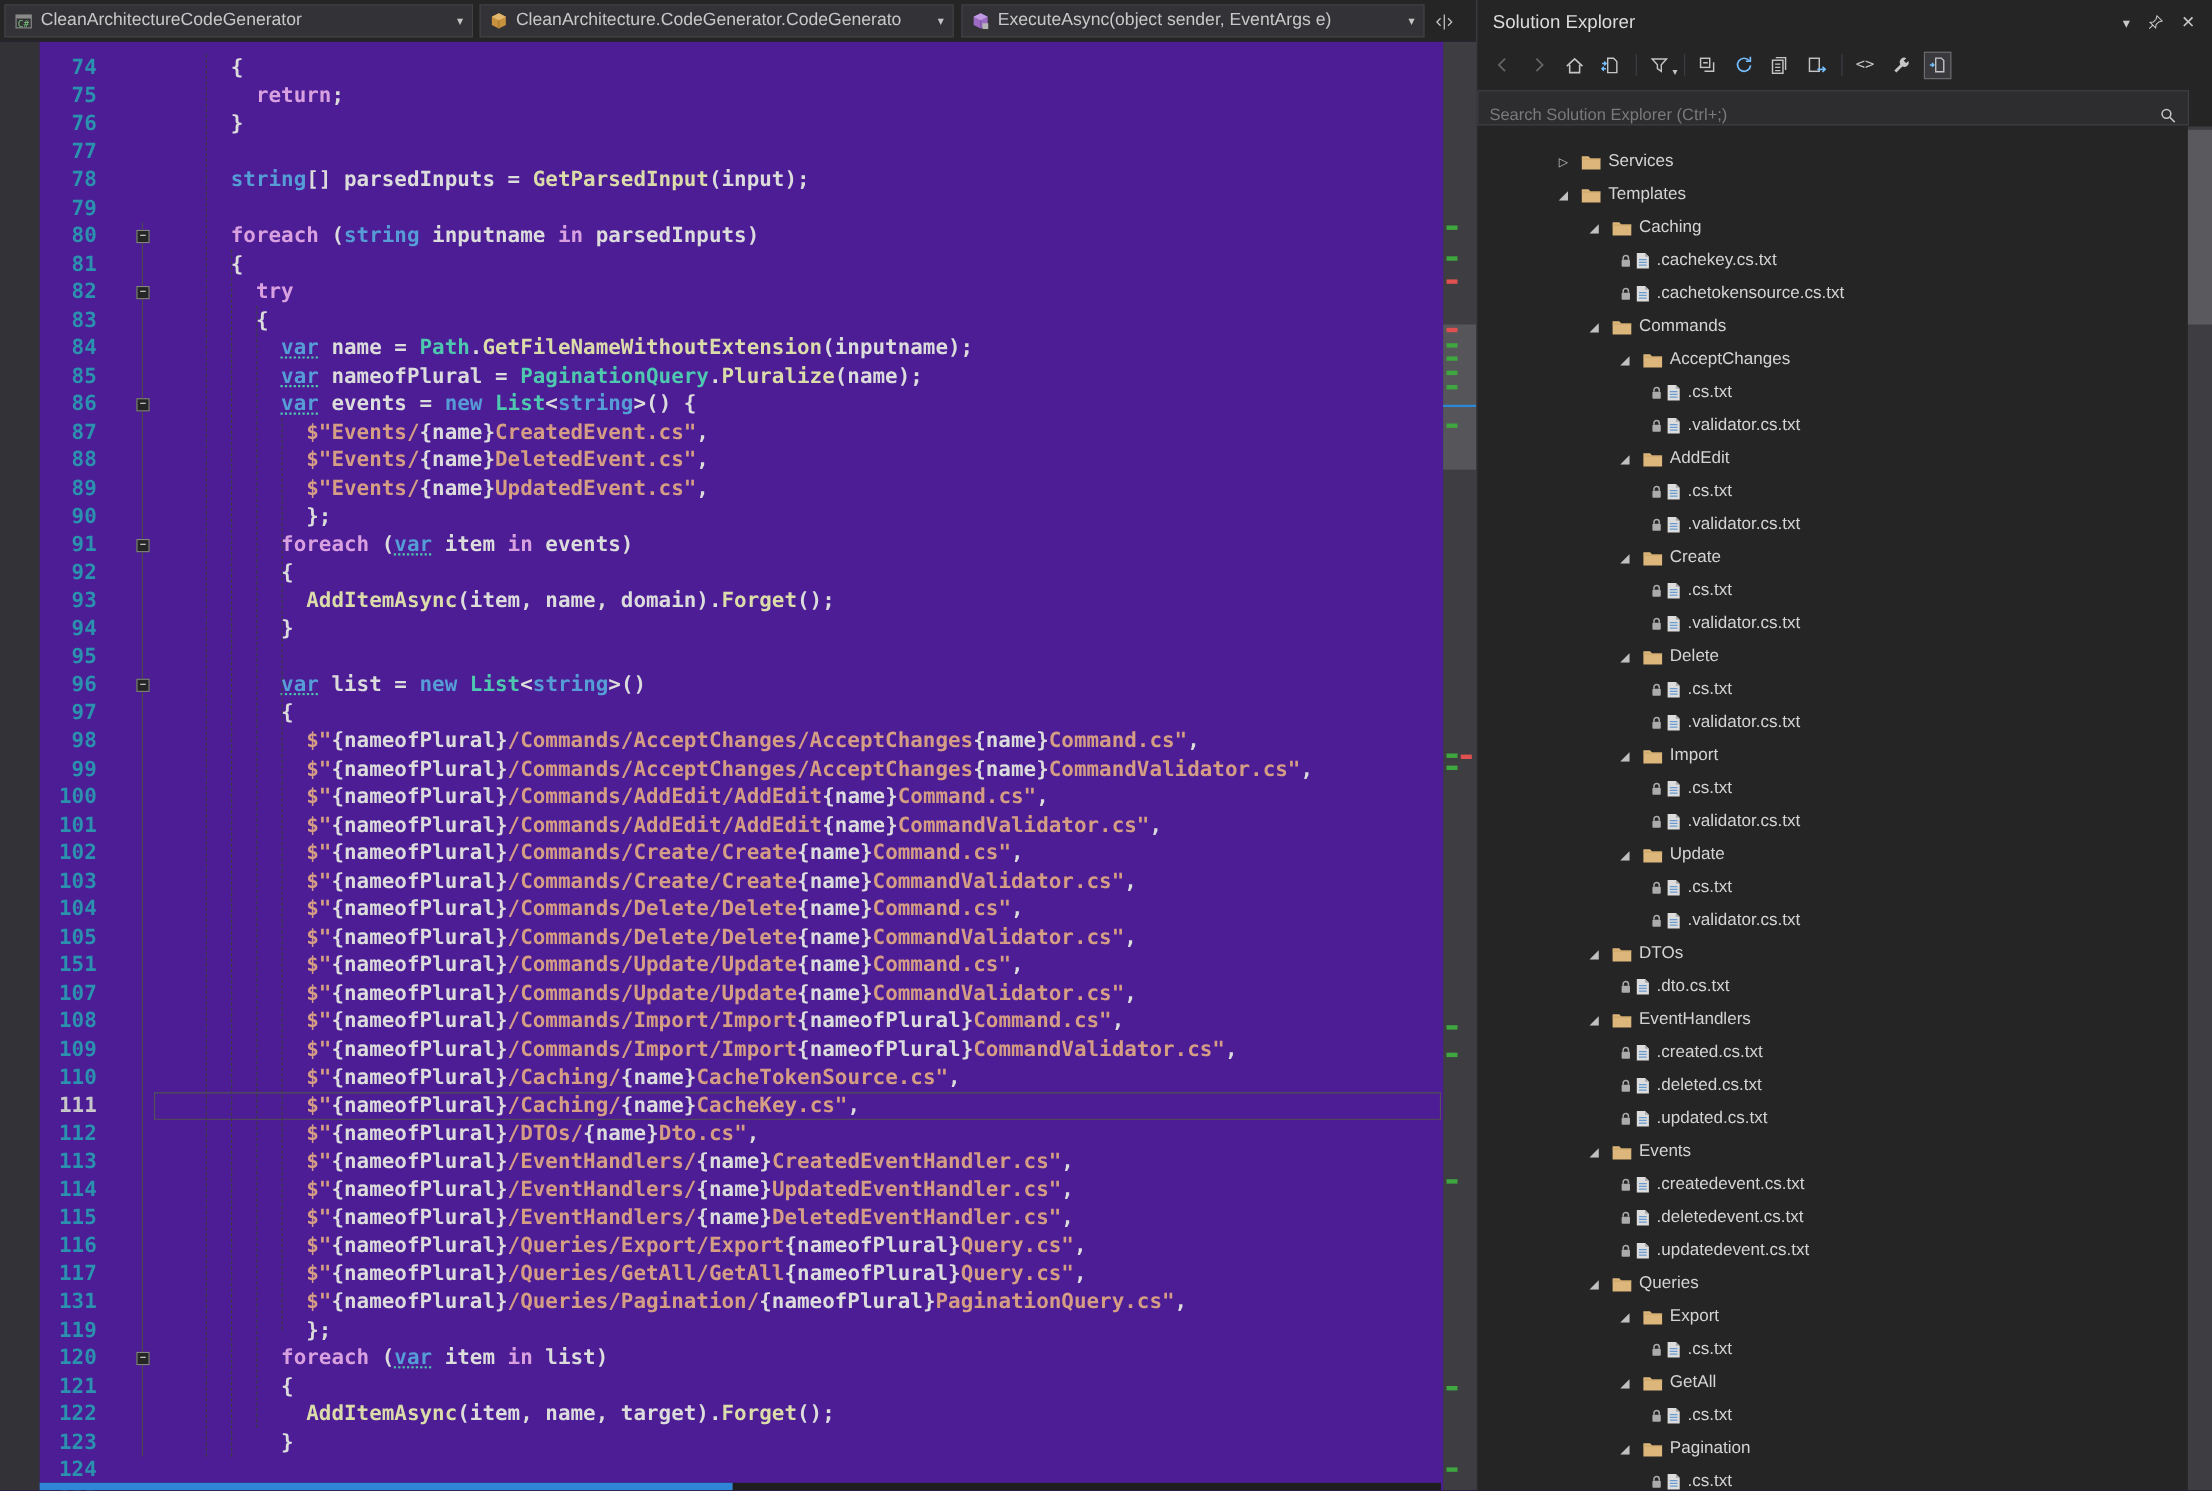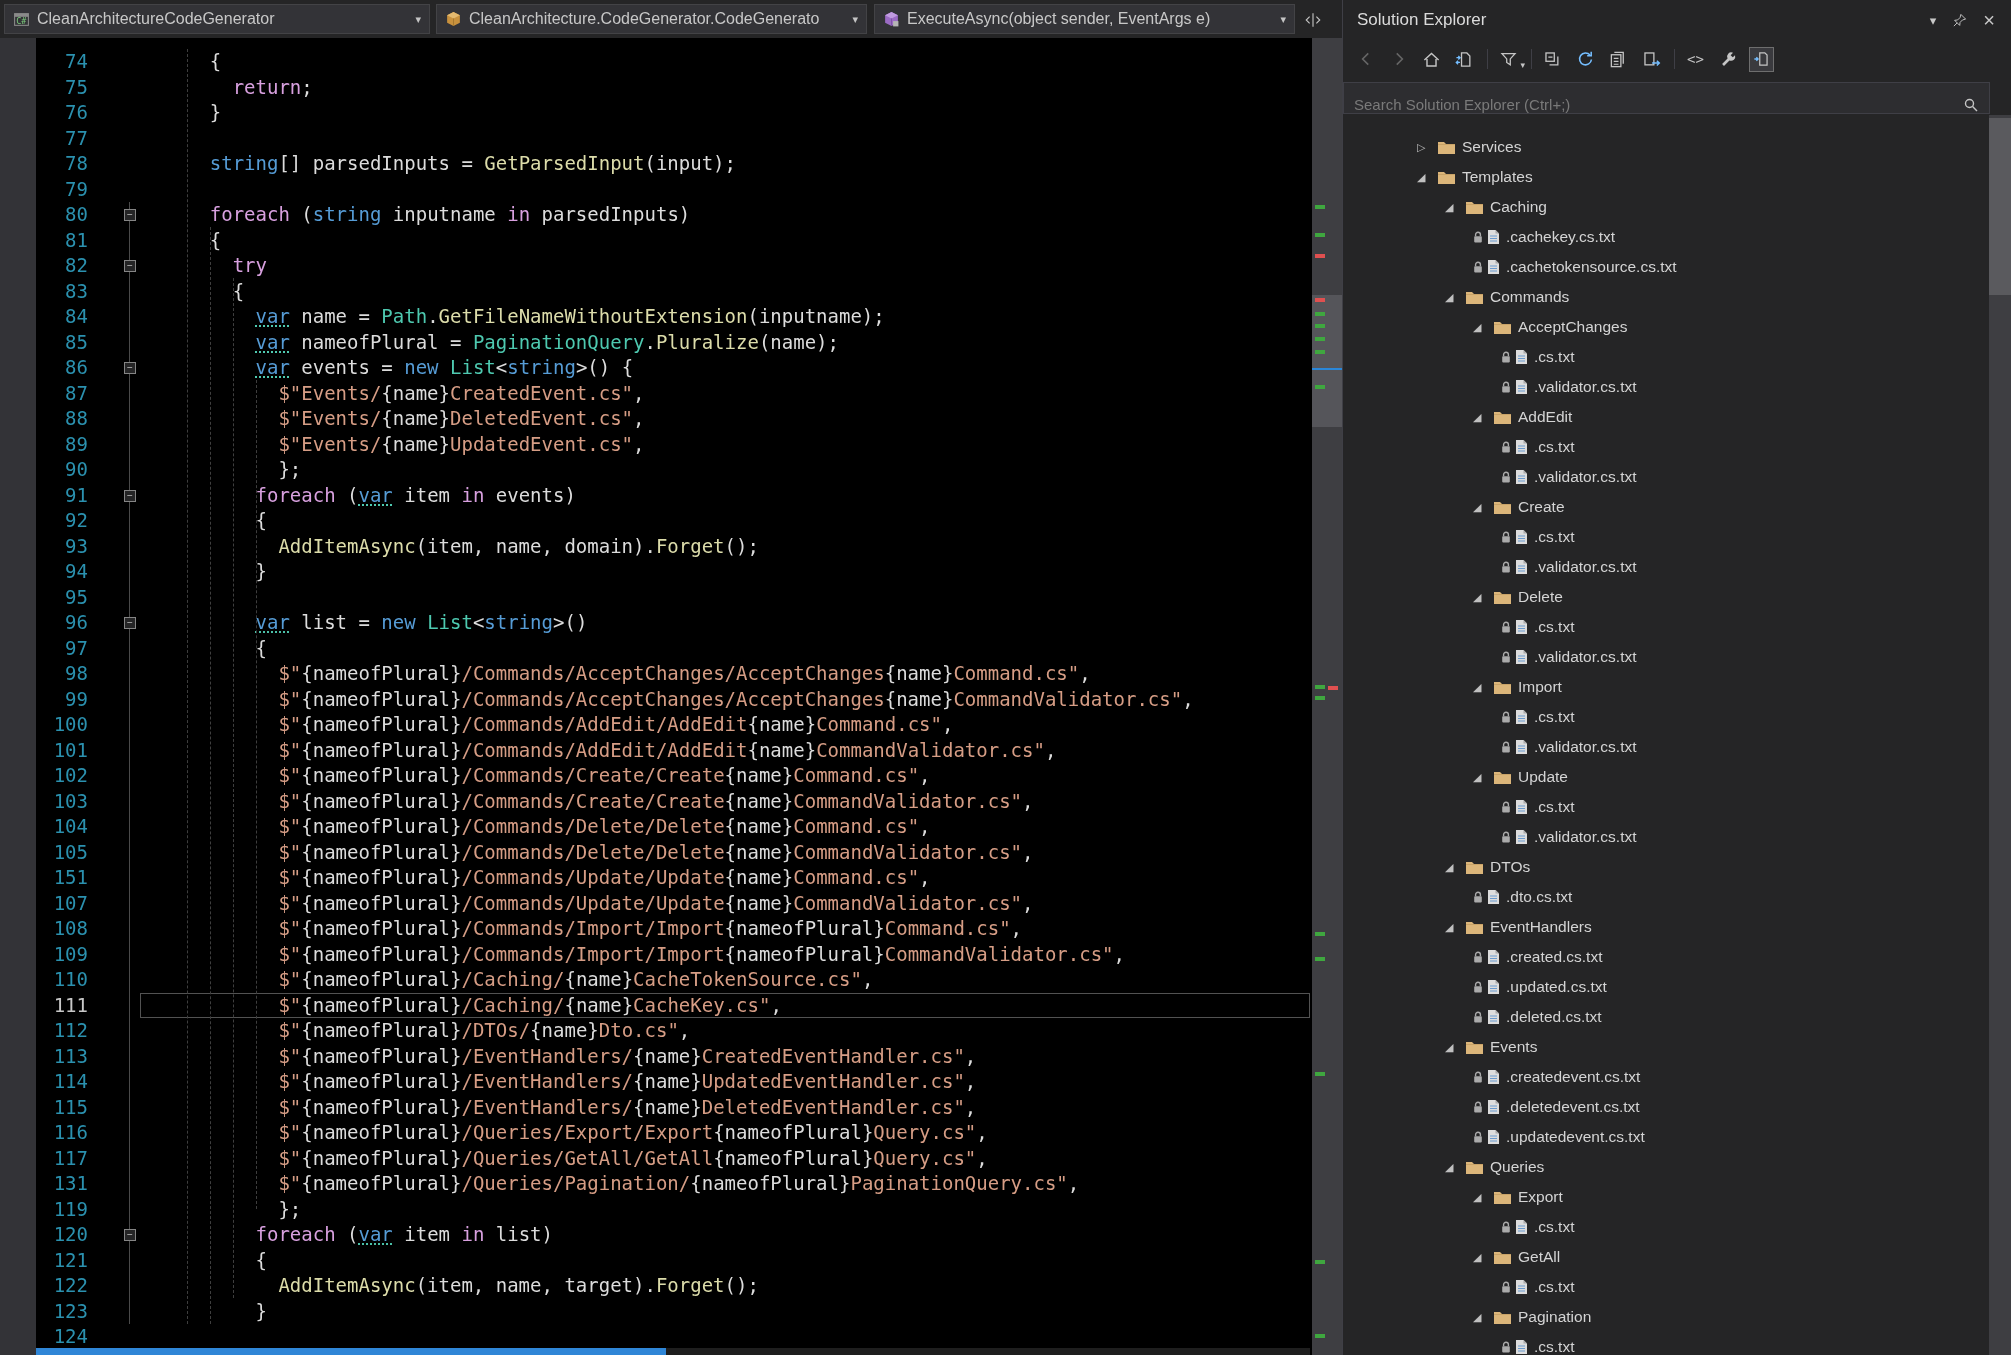--- a/index.html
+++ b/index.html
@@ -13,21 +13,21 @@
   .combo { position:absolute; top:4px; height:30px; background:#333337; border:1px solid #434346;
            display:flex; align-items:center; padding:0 8px; font-size:16px; color:#c8c8c8; cursor:default; }
   .combo .cicon { display:inline-flex; margin-right:7px; flex:0 0 auto; }
   .combo .clabel { white-space:nowrap; overflow:hidden; flex:1 1 auto; }
   .combo .chev { margin-left:8px; font-size:11px; color:#c5c5c5; flex:0 0 auto; }
   .combo1 { left:4px;  width:426px; }
   .combo2 { left:436px; width:431px; }
   .combo3 { left:874px; width:421px; }
   .splitbtn { position:absolute; left:1301px; top:8px; width:24px; height:24px; display:flex; align-items:center; justify-content:center; }
 
-  .editor { position:absolute; left:0; top:38px; width:1342px; height:1317px; background:#000000; overflow:hidden; }
+  .editor { position:absolute; left:0; top:38px; width:1342px; height:1317px; background:#4c1d95; overflow:hidden;font-weight:bold; }
   .bp-margin { position:absolute; left:0; top:0; width:36px; height:100%; background:#333337; }
   .gutter-numbers { position:absolute; left:36px; top:0; width:58px; height:100%; padding-top:11px;
                     font-family:"DejaVu Sans Mono",monospace; font-size:19px; color:#2b91af; text-align:right; }
   .gln { height:25.5px; line-height:25.5px; padding-right:6px; }
   .gln.cur { color:#c8c8c8; }
   .gutter-fold { position:absolute; left:120px; top:0; width:20px; height:100%; padding-top:11px; }
   .fold-line { position:absolute; left:9px; top:164px; width:1px; height:1122px; background:#4a4a4a; }
   .gf { height:25.5px; position:relative; }
   .fb { position:absolute; left:4px; top:7px; width:12px; height:12px; border:1px solid #858585; background:#252526;
         color:#c5c5c5; font-size:10px; line-height:10px; text-align:center; }
@@ -829,37 +829,37 @@
               <rect x="1.2" y="5.2" width="7.6" height="6.2" rx="0.8" fill="#ababab"></rect>
             </svg>
           </span>
           <span class="ficon">
             <svg width="13" height="16" viewBox="0 0 13 16">
               <path d="M1 1 h7.5 L12 4.5 V15 H1 Z" fill="#dddddd"></path>
               <path d="M8.5 1 V4.5 H12 Z" fill="#aaaaaa"></path>
               <path d="M3 7 h7 M3 9.5 h7 M3 12 h7" stroke="#6a9bd0" stroke-width="1.2"></path>
             </svg>
           </span>
+          <span class="tlabel">.deleted.cs.txt</span>
+        </div>
+        <div class="trow" style="padding-left: 130px;">
+          <span class="lock">
+            <svg width="10" height="13" viewBox="0 0 10 13">
+              <path d="M2.6 5.2 V3.6 a2.4 2.4 0 0 1 4.8 0 V5.2" fill="none" stroke="#ababab" stroke-width="1.4"></path>
+              <rect x="1.2" y="5.2" width="7.6" height="6.2" rx="0.8" fill="#ababab"></rect>
+            </svg>
+          </span>
+          <span class="ficon">
+            <svg width="13" height="16" viewBox="0 0 13 16">
+              <path d="M1 1 h7.5 L12 4.5 V15 H1 Z" fill="#dddddd"></path>
+              <path d="M8.5 1 V4.5 H12 Z" fill="#aaaaaa"></path>
+              <path d="M3 7 h7 M3 9.5 h7 M3 12 h7" stroke="#6a9bd0" stroke-width="1.2"></path>
+            </svg>
+          </span>
           <span class="tlabel">.updated.cs.txt</span>
-        </div>
-        <div class="trow" style="padding-left: 130px;">
-          <span class="lock">
-            <svg width="10" height="13" viewBox="0 0 10 13">
-              <path d="M2.6 5.2 V3.6 a2.4 2.4 0 0 1 4.8 0 V5.2" fill="none" stroke="#ababab" stroke-width="1.4"></path>
-              <rect x="1.2" y="5.2" width="7.6" height="6.2" rx="0.8" fill="#ababab"></rect>
-            </svg>
-          </span>
-          <span class="ficon">
-            <svg width="13" height="16" viewBox="0 0 13 16">
-              <path d="M1 1 h7.5 L12 4.5 V15 H1 Z" fill="#dddddd"></path>
-              <path d="M8.5 1 V4.5 H12 Z" fill="#aaaaaa"></path>
-              <path d="M3 7 h7 M3 9.5 h7 M3 12 h7" stroke="#6a9bd0" stroke-width="1.2"></path>
-            </svg>
-          </span>
-          <span class="tlabel">.deleted.cs.txt</span>
         </div>
         <div class="trow" style="padding-left: 102px;">
           <span class="arrow">◢</span>
           <span class="ficon">
             <svg width="19" height="15" viewBox="0 0 19 15">
               <path d="M1 2 h6 l2 2 h9 v10 h-17 z" fill="#dcb67a"></path>
               <path d="M1 4.5 h17" stroke="#c9a367" stroke-width="1"></path>
             </svg>
           </span>
           <span class="tlabel">Events</span>

